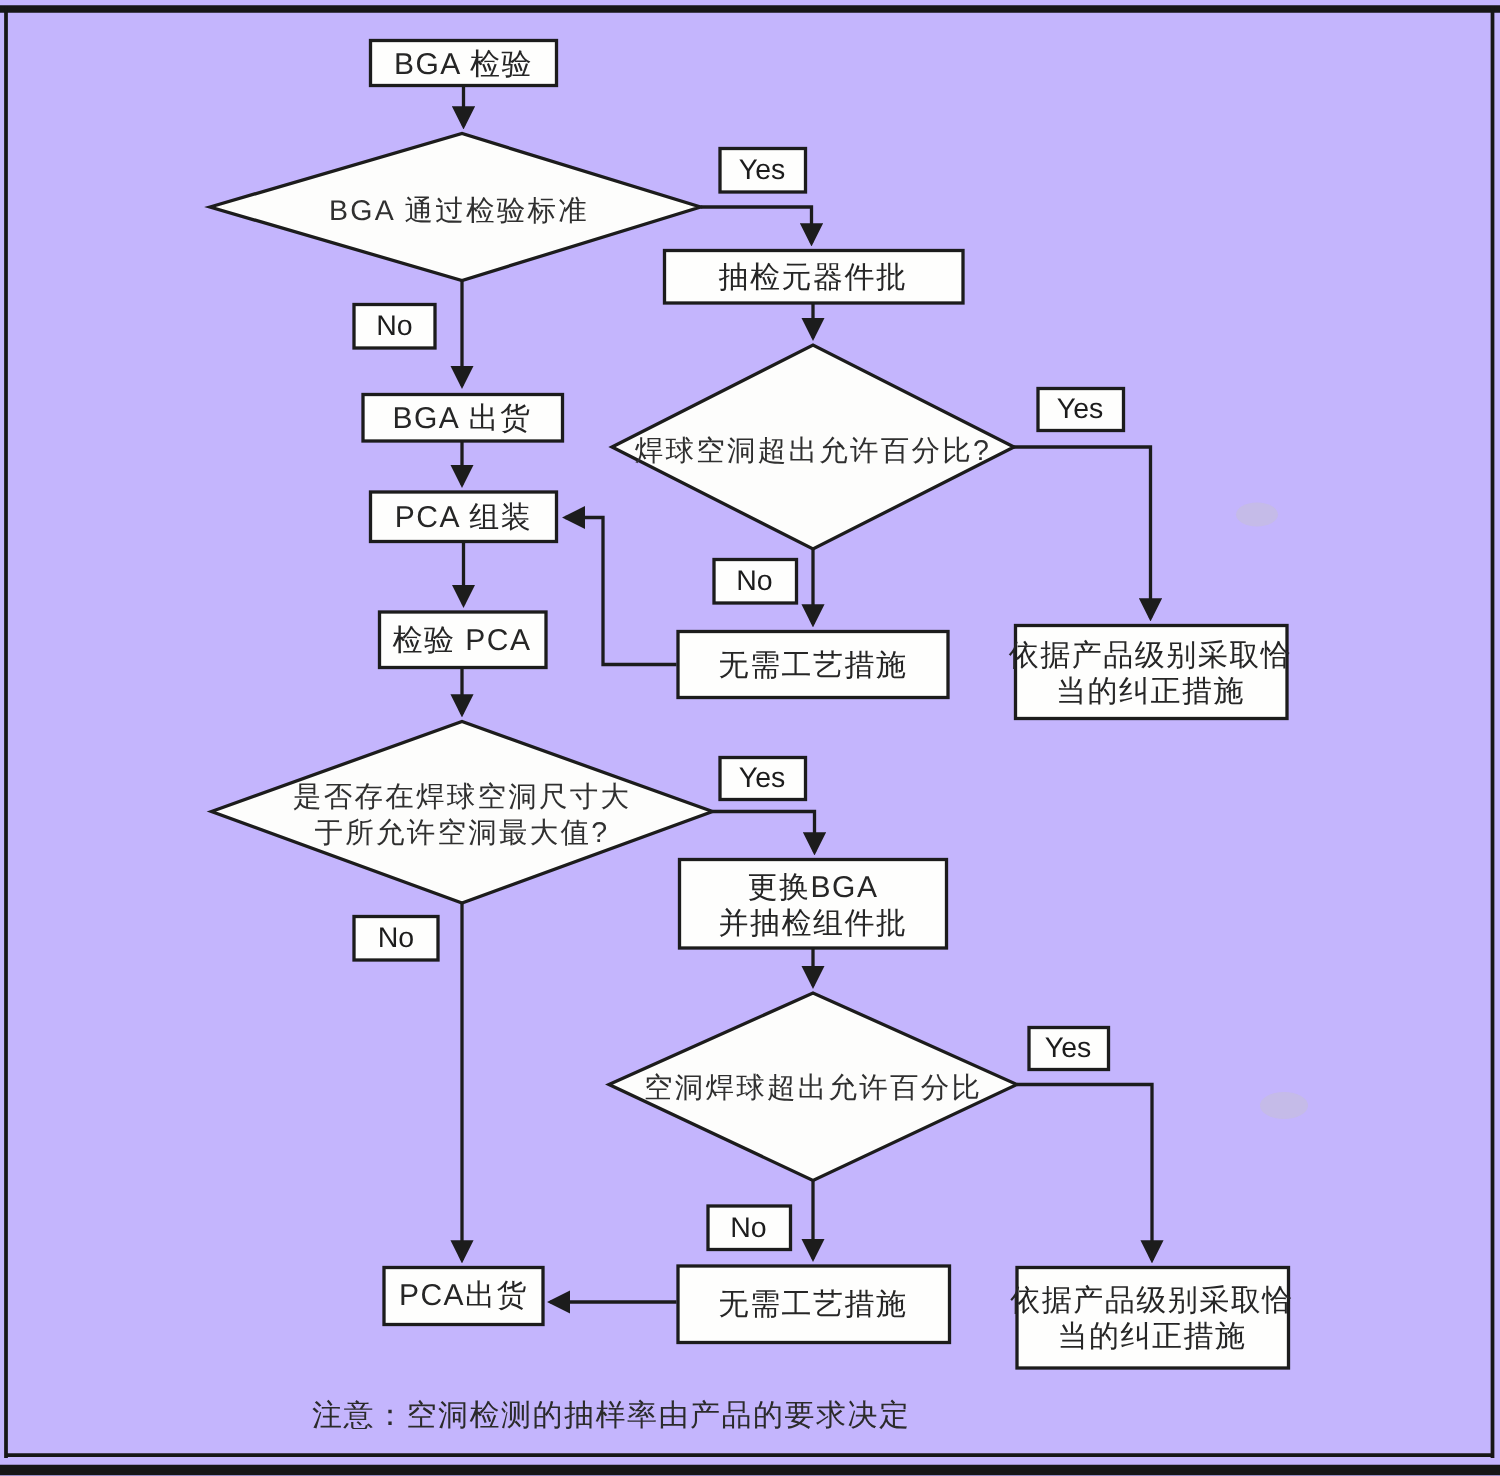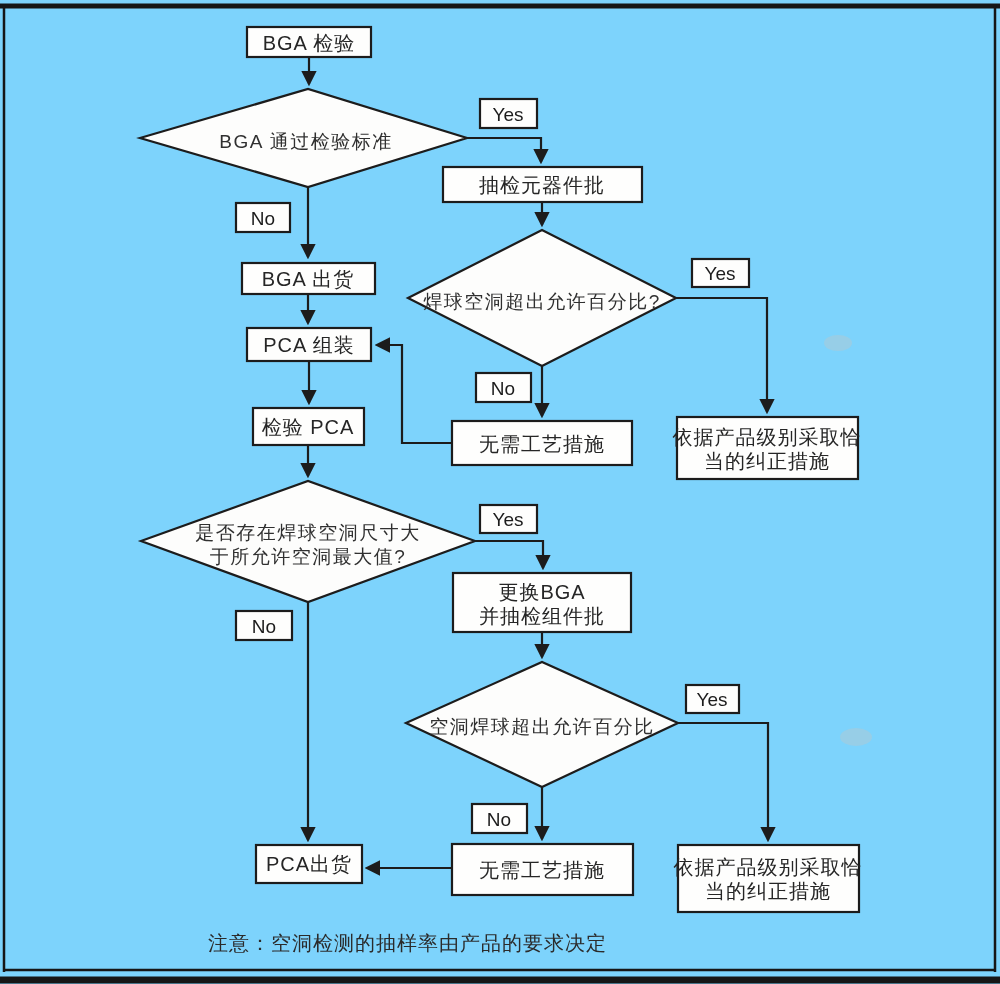--- a/index.html
+++ b/index.html
@@ -7,21 +7,21 @@
     padding: 0;
     background: #ffffff;
     width: 1000px;
     height: 984px;
     font-family: "Liberation Sans", "DejaVu Sans", sans-serif;
   }
   #stage {
     position: relative;
     width: 1000px;
     height: 984px;
-    background: #7dd3fc;
+    background: #c4b5fd;
   }
   svg { display: block; }
   .node-rect {
     fill: #fefefd;
     stroke: #1c1c1c;
     stroke-width: 2.2;
   }
   .diamond {
     fill: #fdfdfc;
     stroke: #1c1c1c;

